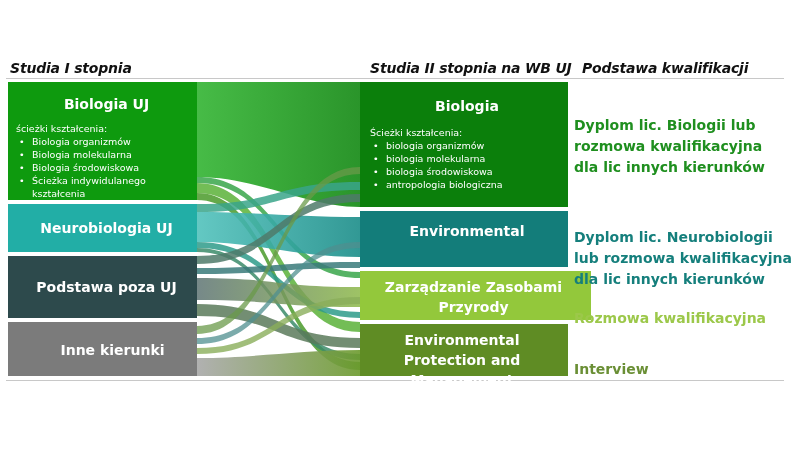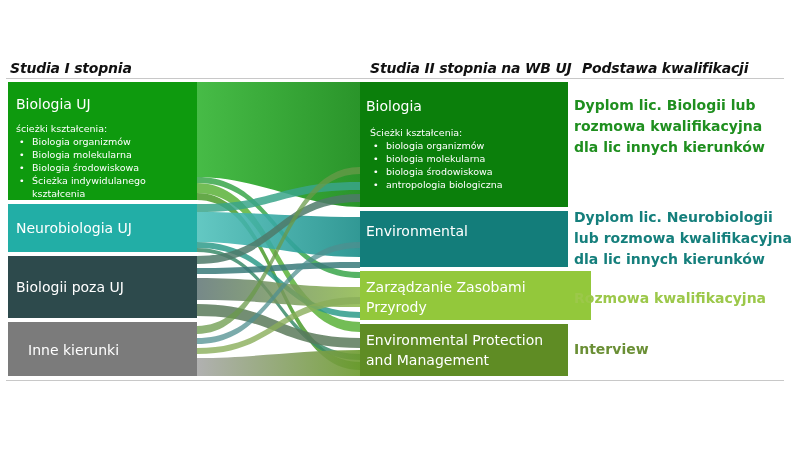--- a/index.html
+++ b/index.html
@@ -1,25 +1,25 @@
 <!DOCTYPE html>
 <html><head>
 <meta charset="utf-8">
 <style>
   html,body{margin:0;padding:0;background:#fff;}
   body{width:800px;height:450px;position:relative;overflow:hidden;font-family:"DejaVu Sans","Liberation Sans",sans-serif;}
   .hdr{position:absolute;top:60px;font-weight:bold;font-size:14px;color:#111;letter-spacing:-0.2px;font-style:italic;}
   .rule{position:absolute;left:6px;width:778px;height:1px;background:#c8c8c8;}
   .box{position:absolute;color:#fff;box-sizing:border-box;}
-  .box .t{font-weight:normal;font-size:14px;display:block;}
+  .box .t{font-weight:bold;font-size:14px;display:block;text-align:center;}
   .box .sub{font-size:9.5px;margin-top:6px;line-height:13px;}
   .box ul{margin:0;padding:0 0 0 0;list-style:none;}
   .box li{position:relative;padding-left:16px;}
   .box li::before{content:"•";position:absolute;left:3px;}
-  .qual{position:absolute;left:574px;font-weight:bold;font-size:14px;line-height:21px;}
+  .qual{position:absolute;left:574px;font-weight:bold;font-size:14px;line-height:21px;margin-top:20px;}
   svg.flows{position:absolute;left:197px;top:82px;}
 </style>
 </head>
 <body>
 
 <div class="hdr" style="left:10px">Studia I stopnia</div>
 <div class="hdr" style="left:370px">Studia II stopnia na WB UJ</div>
 <div class="hdr" style="left:582px">Podstawa kwalifikacji</div>
 <div class="rule" style="top:78px"></div>
 <div class="rule" style="top:380px"></div>
@@ -73,21 +73,21 @@
     <li>Biologia organizmów</li>
     <li>Biologia molekularna</li>
     <li>Biologia środowiskowa</li>
     <li>Ścieżka indywidulanego kształcenia</li>
   </ul>
 </div>
 <div class="box" style="left:8px;top:204px;width:189px;height:48px;background:#22aea6;padding:16px 0 16px 8px">
   <span class="t">Neurobiologia UJ</span>
 </div>
 <div class="box" style="left:8px;top:256px;width:189px;height:62px;background:#2d4a4c;padding:23px 0 0 8px">
-  <span class="t">Biologii poza UJ</span>
+  <span class="t">Podstawa poza UJ</span>
 </div>
 <div class="box" style="left:8px;top:322px;width:189px;height:54px;background:#7b7b7b;padding:20px 0 0 20px">
   <span class="t">Inne kierunki</span>
 </div>
 
 <div class="box" style="left:360px;top:82px;width:208px;height:125px;background:#0b7f0b;padding:16px 0 0 6px">
   <span class="t">Biologia</span>
   <div class="sub" style="margin-top:12px;padding-left:4px">Ścieżki kształcenia:</div>
   <ul class="sub" style="margin-top:0;padding-left:4px">
     <li>biologia organizmów</li>

